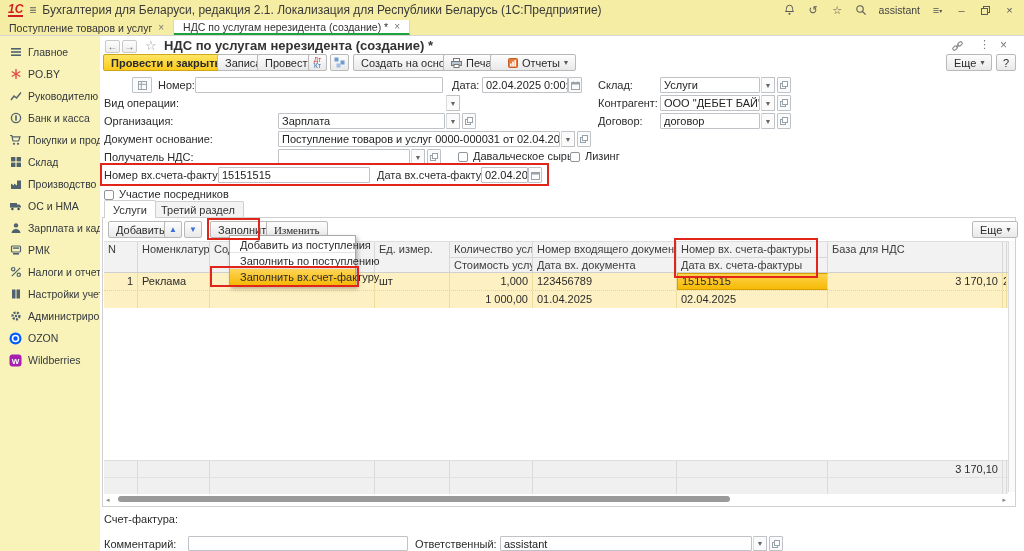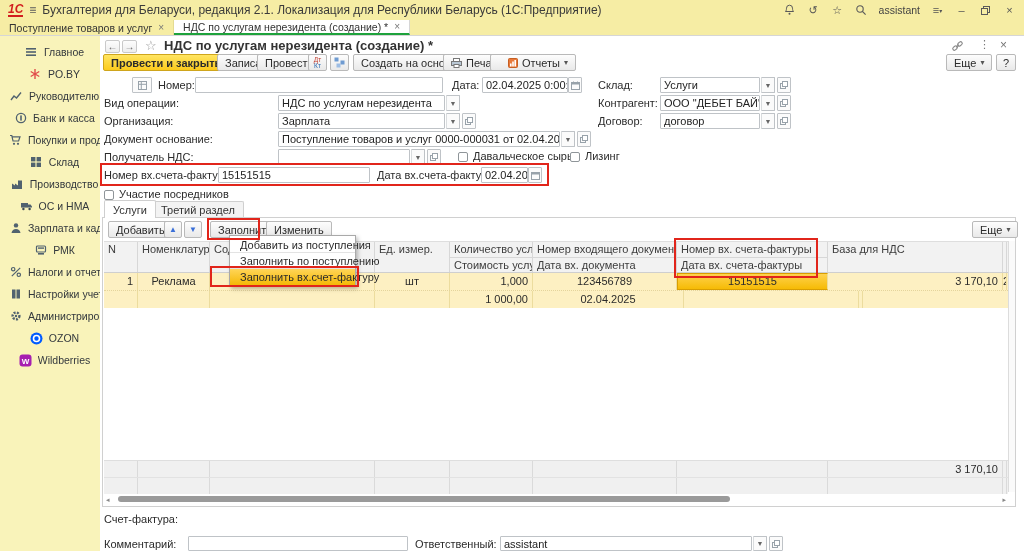--- a/index.html
+++ b/index.html
@@ -12,42 +12,42 @@
   .burger{color:#5a5a5a;font-size:12px;}
   .apptitle{font-size:12px;color:#3a3a3a;white-space:nowrap;}
   .tb-right{margin-left:auto;display:flex;align-items:center;gap:11px;color:#555;}
   .tb-ic{width:13px;height:13px;display:inline-flex;align-items:center;justify-content:center;font-size:11px;color:#555;}
   .tabbar{position:absolute;left:0;top:20px;width:1024px;height:16px;background:#f6eda4;border-bottom:1px solid #d6d6d6;display:flex;}
   .wtab{display:flex;align-items:center;gap:6px;padding:0 9px;font-size:10.5px;color:#333;border-right:1px solid #e4db92;white-space:nowrap;}
   .wtab .x{color:#777;font-size:10px;}
   .wtab.active{background:#fff;border-right:1px solid #d6d6d6;border-bottom:2px solid #1ea23c;}
   
   .sidebar{position:absolute;left:0;top:36px;width:100px;height:515px;background:#f9f3ba;padding-top:5px;}
-  .sb-item{display:flex;align-items:center;gap:6px;height:22px;padding:0 0 0 9px;cursor:default;justify-content:center;}
+  .sb-item{display:flex;align-items:center;gap:6px;height:22px;padding:0 0 0 9px;cursor:default;}
   .sb-ico{width:13px;height:13px;flex:none;display:inline-flex;align-items:center;justify-content:center;}
   .sb-lbl{font-size:10.5px;color:#33383d;white-space:nowrap;overflow:hidden;}
   
   .content{position:absolute;left:100px;top:36px;width:924px;height:515px;background:#fff;}
   .navbtn{width:15px;height:13px;border:1px solid #c9c9c9;border-radius:2px;background:linear-gradient(#fdfdfd,#ededed);color:#666;font-size:10px;line-height:11px;text-align:center;}
   .ftitle{font-size:13px;font-weight:bold;color:#333;white-space:nowrap;}
   .btn{height:17px;border:1px solid #b9b9b9;border-radius:2px;background:linear-gradient(#fdfdfd,#e9e9e9);font-size:11px;color:#2b2b2b;display:inline-flex;align-items:center;justify-content:center;padding:0 7px;white-space:nowrap;}
   .btn-y{background:linear-gradient(#ffe562,#fccb1d);border:1px solid #cfa51c;font-weight:bold;}
   .caret{font-size:8px;color:#555;margin-left:4px;}
   .lbl{height:16px;line-height:16px;white-space:nowrap;color:#2b2b2b;}
   .fld{border:1px solid #bfc3c7;border-radius:1px;background:#fff;height:16px;line-height:14px;padding:0 3px;overflow:hidden;white-space:nowrap;font-size:11px;color:#222;}
   .dd{width:14px;height:16px;border:1px solid #bfc3c7;border-left:1px solid #d9dcde;background:#fbfbfb;text-align:center;font-size:7px;line-height:15px;color:#666;border-radius:1px;}
   .sq{width:14px;height:16px;border:1px solid #bfc3c7;background:#fbfbfb;display:inline-flex;align-items:center;justify-content:center;border-radius:1px;}
   .cb{width:10px;height:10px;border:1px solid #8f9599;border-radius:2px;background:#fff;}
   .cbl{font-size:11px;color:#2b2b2b;white-space:nowrap;}
   
   .stab{height:17px;border:1px solid #cfcfcf;border-bottom:none;border-radius:2px 2px 0 0;padding:0 8px;display:inline-flex;align-items:center;font-size:11px;background:#f3f3f3;color:#333;}
   .stab.active{background:#fff;position:relative;z-index:2;height:18px;}
   .panel{position:absolute;left:2px;top:181px;width:914px;height:290px;border:1px solid #d0d0d0;background:#fff;}
   
-  .tcell{border-right:1px solid #dcdcdc;overflow:hidden;white-space:nowrap;padding:0 4px;flex:none;text-align:center;}
+  .tcell{border-right:1px solid #dcdcdc;overflow:hidden;white-space:nowrap;padding:0 4px;flex:none;}
   .hrow{display:flex;background:#f2f2f2;color:#3c3c3c;}
   .hcell{border-right:1px solid #d7d7d7;flex:none;overflow:hidden;}
   .hcell .t{height:15px;line-height:15px;padding:0 4px;white-space:nowrap;overflow:hidden;}
   .hcell .b{height:15px;line-height:15px;padding:0 4px;white-space:nowrap;overflow:hidden;border-top:1px solid #d7d7d7;}
   .drow{display:flex;background:#fdf0c2;}
   .drow .tcell{height:17px;line-height:17px;border-right:1px solid #ecdc9e;}
   .trow{display:flex;background:#f0f0f0;}
   .trow .tcell{height:16px;line-height:16px;border-right:1px solid #dadada;}
   .num{text-align:right;}
   .w0{width:34px}.w1{width:72px}.w2{width:165px}.w3{width:75px}.w4{width:83px}.w5{width:144px}.w6{width:151px}.w7{width:175px}.w8{width:4px;padding:0 !important;}
@@ -345,21 +345,20 @@
   <div class="abs dd" style="left:661px;top:41px;">▼</div>
   <div class="abs sq" style="left:677px;top:41px;">
       <svg width="8" height="8" viewBox="0 0 8 8">
         <rect x="0.5" y="2.5" width="5" height="5" fill="none" stroke="#98a2aa"></rect>
         <rect x="2.5" y="0.5" width="5" height="5" fill="#fff" stroke="#98a2aa"></rect>
       </svg>
     </div>
 
   
   <div class="abs lbl" style="left:4px;top:59px;">Вид операции:</div>
-  <div class="abs fld" style="left:178px;top:59px;width:167px;">НДС по услугам нерезидента</div>
   <div class="abs dd" style="left:346px;top:59px;">▼</div>
   <div class="abs lbl" style="left:498px;top:59px;">Контрагент:</div>
   <div class="abs fld" style="left:560px;top:59px;width:100px;">ООО "ДЕБЕТ БАЙ"</div>
   <div class="abs dd" style="left:661px;top:59px;">▼</div>
   <div class="abs sq" style="left:677px;top:59px;">
       <svg width="8" height="8" viewBox="0 0 8 8">
         <rect x="0.5" y="2.5" width="5" height="5" fill="none" stroke="#98a2aa"></rect>
         <rect x="2.5" y="0.5" width="5" height="5" fill="#fff" stroke="#98a2aa"></rect>
       </svg>
     </div>
@@ -434,21 +433,21 @@
   <div class="panel"></div>
 
   
   <div class="abs btn" style="left:8px;top:185px;">Добавить</div>
   <div class="abs btn" style="left:64px;top:185px;width:18px;padding:0;color:#3a6fd8;font-size:8px;">▲</div>
   <div class="abs btn" style="left:84px;top:185px;width:18px;padding:0;color:#3a6fd8;font-size:8px;">▼</div>
   <div class="abs btn" style="left:110px;top:185px;">
     <span>Заполнить</span>
       <span class="caret">▾</span>
   </div>
-  <div class="abs btn" style="left:166px;top:185px;">Изменить</div>
+  <div class="abs btn" style="left:166px;top:185px;font-family:Liberation Serif, serif;">Изменить</div>
   <div class="abs btn" style="left:872px;top:185px;">
     <span>Еще</span>
       <span class="caret">▾</span>
   </div>
 
   
   <div class="abs" style="left:4px;top:205px;width:904px;">
 
     <div class="hrow" style="border-bottom:1px solid #cfcfcf;border-top:1px solid #dedede;">
       <div class="hcell w0">
@@ -499,20 +498,21 @@
       <div class="tcell w7 num">3 170,10</div>
       <div class="tcell w8">2</div>
     </div>
 
     <div class="drow" style="border-top:1px dotted #e4d49c;">
       <div class="tcell w0"></div>
       <div class="tcell w1"></div>
       <div class="tcell w2"></div>
       <div class="tcell w3"></div>
       <div class="tcell w4 num">1 000,00</div>
+      <div class="tcell w5">01.04.2025</div>
       <div class="tcell w6">02.04.2025</div>
       <div class="tcell w7"></div>
       <div class="tcell w8"></div>
     </div>
 
     <div style="height:152px;background:#fff;"></div>
 
     <div class="trow" style="border-top:1px solid #dedede;">
       <div class="tcell w0"></div>
         <div class="tcell w1"></div>

